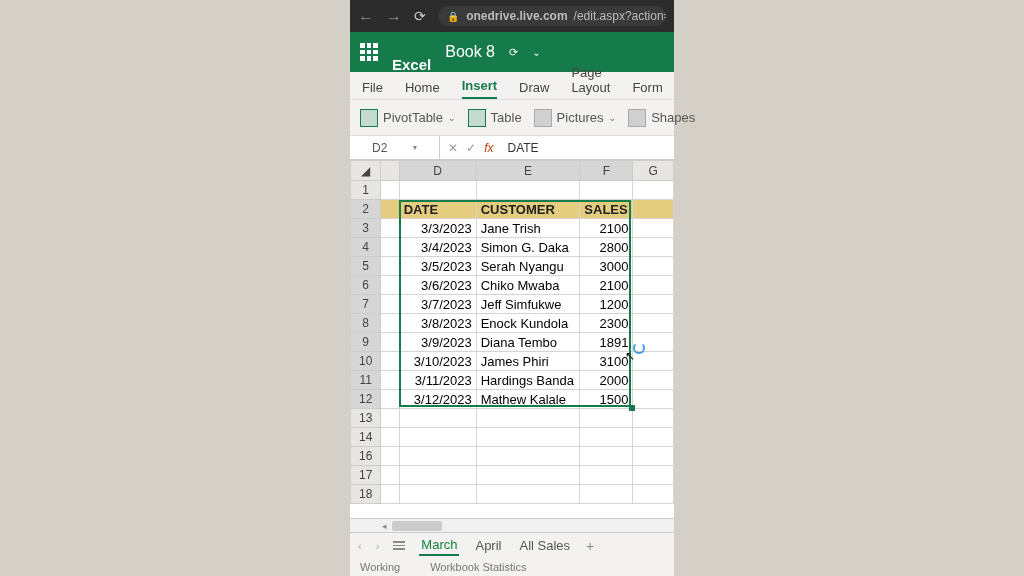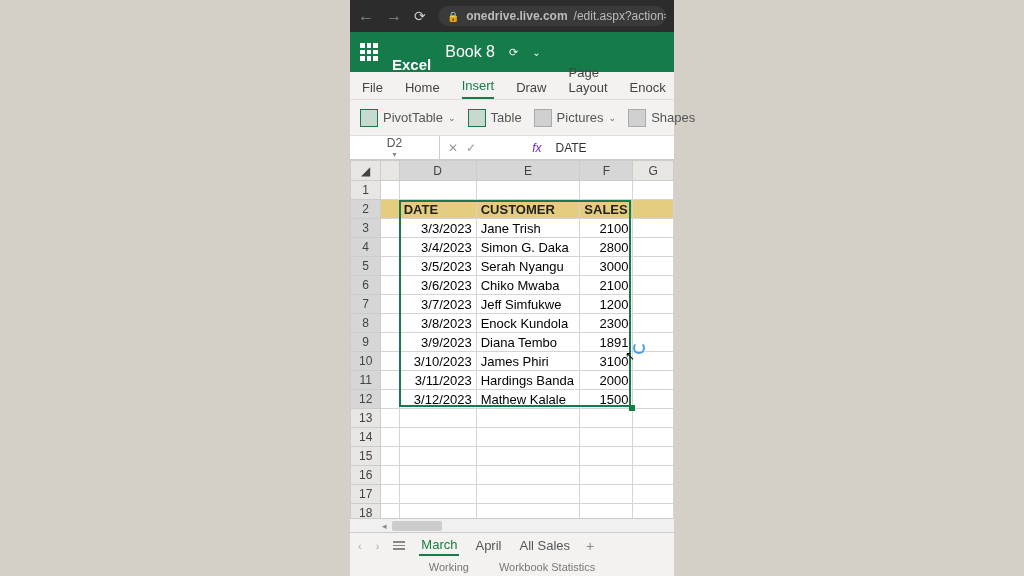--- a/index.html
+++ b/index.html
@@ -17,33 +17,33 @@
     .title-bar { height: 40px; background: #167b4a; display: flex; align-items: center; padding: 0 10px; gap: 14px; color: #fff; }
     .waffle { width: 18px; height: 18px; display: grid; grid-template-columns: repeat(3,1fr); grid-template-rows: repeat(3,1fr); gap: 2px; }
     .waffle span { background: #fff; }
     .app-name { font-weight: 600; font-size: 15px; margin-top: 24px; }
     .book-name { font-size: 16px; }
     .sync-ico { font-size: 11px; }
     .down-caret { font-size: 10px; }
     
     .ribbon-tabs { height: 28px; background: #f3f2f1; display: flex; align-items: flex-end; gap: 22px; padding: 0 12px; border-bottom: 1px solid #ddd; font-size: 13px; color: #444; }
     .ribbon-tab { cursor: pointer; padding: 4px 0; }
-    .ribbon-tab.active { color: #167b4a; border-bottom: 2px solid #167b4a; font-weight: 400; }
+    .ribbon-tab.active { color: #167b4a; border-bottom: 2px solid #167b4a; font-weight: 700; }
     
     .ribbon-tools { height: 36px; background: #f3f2f1; display: flex; align-items: center; gap: 12px; padding: 0 10px; border-bottom: 1px solid #ddd; font-size: 13px; color: #555; }
     .tool { display: flex; align-items: center; gap: 5px; cursor: pointer; }
     .tool-ico { width: 18px; height: 18px; background: #d0d0d0; border: 1px solid #aaa; display: inline-block; }
     .tool-ico.green { background: #167b4a33; border-color: #167b4a; }
     .caret { font-size: 9px; color: #666; }
     
     .formula-bar { height: 24px; background: #fff; border-bottom: 1px solid #ccc; display: flex; align-items: center; font-size: 12px; }
-    .name-box { width: 90px; border-right: 1px solid #ccc; padding: 0 22px; color: #555; display: flex; align-items: center; justify-content: space-between; height: 100%; flex-direction: column; }
+    .name-box { width: 90px; border-right: 1px solid #ccc; padding: 0 22px; color: #555; display: flex; align-items: center; justify-content: space-between; height: 100%; }
     .name-caret { font-size: 8px; color: #888; }
     .fn-btns { display: flex; gap: 8px; padding: 0 8px; color: #999; font-size: 12px; align-items: center; }
-    .fn-label { font-style: italic; color: #6d28d9; margin-left: 48px; }
+    .fn-label { font-style: italic; color: #c2410c; }
     .formula-content { flex: 1; padding: 0 6px; color: #333; }
     
     .sheet-area { flex: 1; background: #fff; overflow: hidden; position: relative; }
     .grid-table { border-collapse: collapse; font-size: 13px; width: 100%; }
     .col-header th { background: #e8e6e3; border: 1px solid #ccc; height: 20px; font-weight: 400; color: #444; text-align: center; font-size: 12px; }
     .col-header th.sel-col { background: #d6d6d6; }
     .corner-cell { width: 30px; background: #e8e6e3; }
     .row-header { width: 30px; background: #e8e6e3; border: 1px solid #ccc; text-align: center; color: #444; font-weight: 400; font-size: 12px; }
     .row-header.sel-row { background: #d6d6d6; }
     td { border: 1px solid #d4d4d4; height: 19px; padding: 0 4px; white-space: nowrap; overflow: hidden; }
@@ -60,21 +60,21 @@
     .scroll-arr { position: absolute; font-size: 9px; color: #888; top: 2px; }
     
     .sheet-tabs { height: 26px; background: #f3f2f1; border-top: 1px solid #ccc; display: flex; align-items: center; gap: 14px; padding: 0 8px; font-size: 13px; color: #555; }
     .tab-nav { color: #aaa; font-size: 11px; }
     .hamburger { display: flex; flex-direction: column; gap: 2px; }
     .hamburger span { width: 12px; height: 1.5px; background: #888; }
     .sheet-tab { cursor: pointer; padding: 2px 2px; }
     .sheet-tab.active { color: #15803d; border-bottom: 2px solid #167b4a; font-weight: 500; }
     .add-sheet { color: #888; font-size: 14px; cursor: pointer; }
     
-    .status-bar { height: 18px; background: #f3f2f1; font-size: 11px; color: #777; padding: 0 10px; display: flex; gap: 30px; align-items: center; justify-content: center; }
+    .status-bar { height: 18px; background: #f3f2f1; font-size: 11px; color: #777; padding: 0 10px; display: flex; gap: 30px; align-items: center; }
     
     .cursor-wait { position: absolute; left: 625px; top: 346px; z-index: 100; }
     .cursor-arrow { font-size: 12px; color: #000; }
     .spinner { width: 12px; height: 12px; border: 2px solid #4a9de0; border-top-color: transparent; border-radius: 50%; position: absolute; left: 8px; top: -4px; }
     
     .sel-overlay { position: absolute; border: 2px solid #167b4a; pointer-events: none; }
     .fill-handle { position: absolute; width: 6px; height: 6px; background: #167b4a; }
   </style>
 </head>
 <body>
@@ -112,21 +112,21 @@
     <span class="sync-ico">⟳</span>
     <span class="down-caret">⌄</span>
   </div>
 
   <div class="ribbon-tabs">
     <span class="ribbon-tab">File</span>
     <span class="ribbon-tab">Home</span>
     <span class="ribbon-tab active">Insert</span>
     <span class="ribbon-tab">Draw</span>
     <span class="ribbon-tab">Page Layout</span>
-    <span class="ribbon-tab">Enock</span>
+    <span class="ribbon-tab">Form</span>
   </div>
 
   <div class="ribbon-tools">
     <div class="tool">
       <span class="tool-ico green"></span>
       <span>PivotTable</span>
       <span class="caret">⌄</span>
     </div>
     <div class="tool">
       <span class="tool-ico green"></span>
@@ -273,28 +273,20 @@
           </tr>
           <tr class="">
             <th class="row-header ">14</th>
             <td class="col-A"></td>
             <td class="col-D"></td>
             <td class="col-E"></td>
             <td class="col-F"></td>
             <td class="col-G"></td>
           </tr>
           <tr class="">
-            <th class="row-header ">15</th>
-            <td class="col-A"></td>
-            <td class="col-D"></td>
-            <td class="col-E"></td>
-            <td class="col-F"></td>
-            <td class="col-G"></td>
-          </tr>
-          <tr class="">
             <th class="row-header ">16</th>
             <td class="col-A"></td>
             <td class="col-D"></td>
             <td class="col-E"></td>
             <td class="col-F"></td>
             <td class="col-G"></td>
           </tr>
           <tr class="">
             <th class="row-header ">17</th>
             <td class="col-A"></td>

